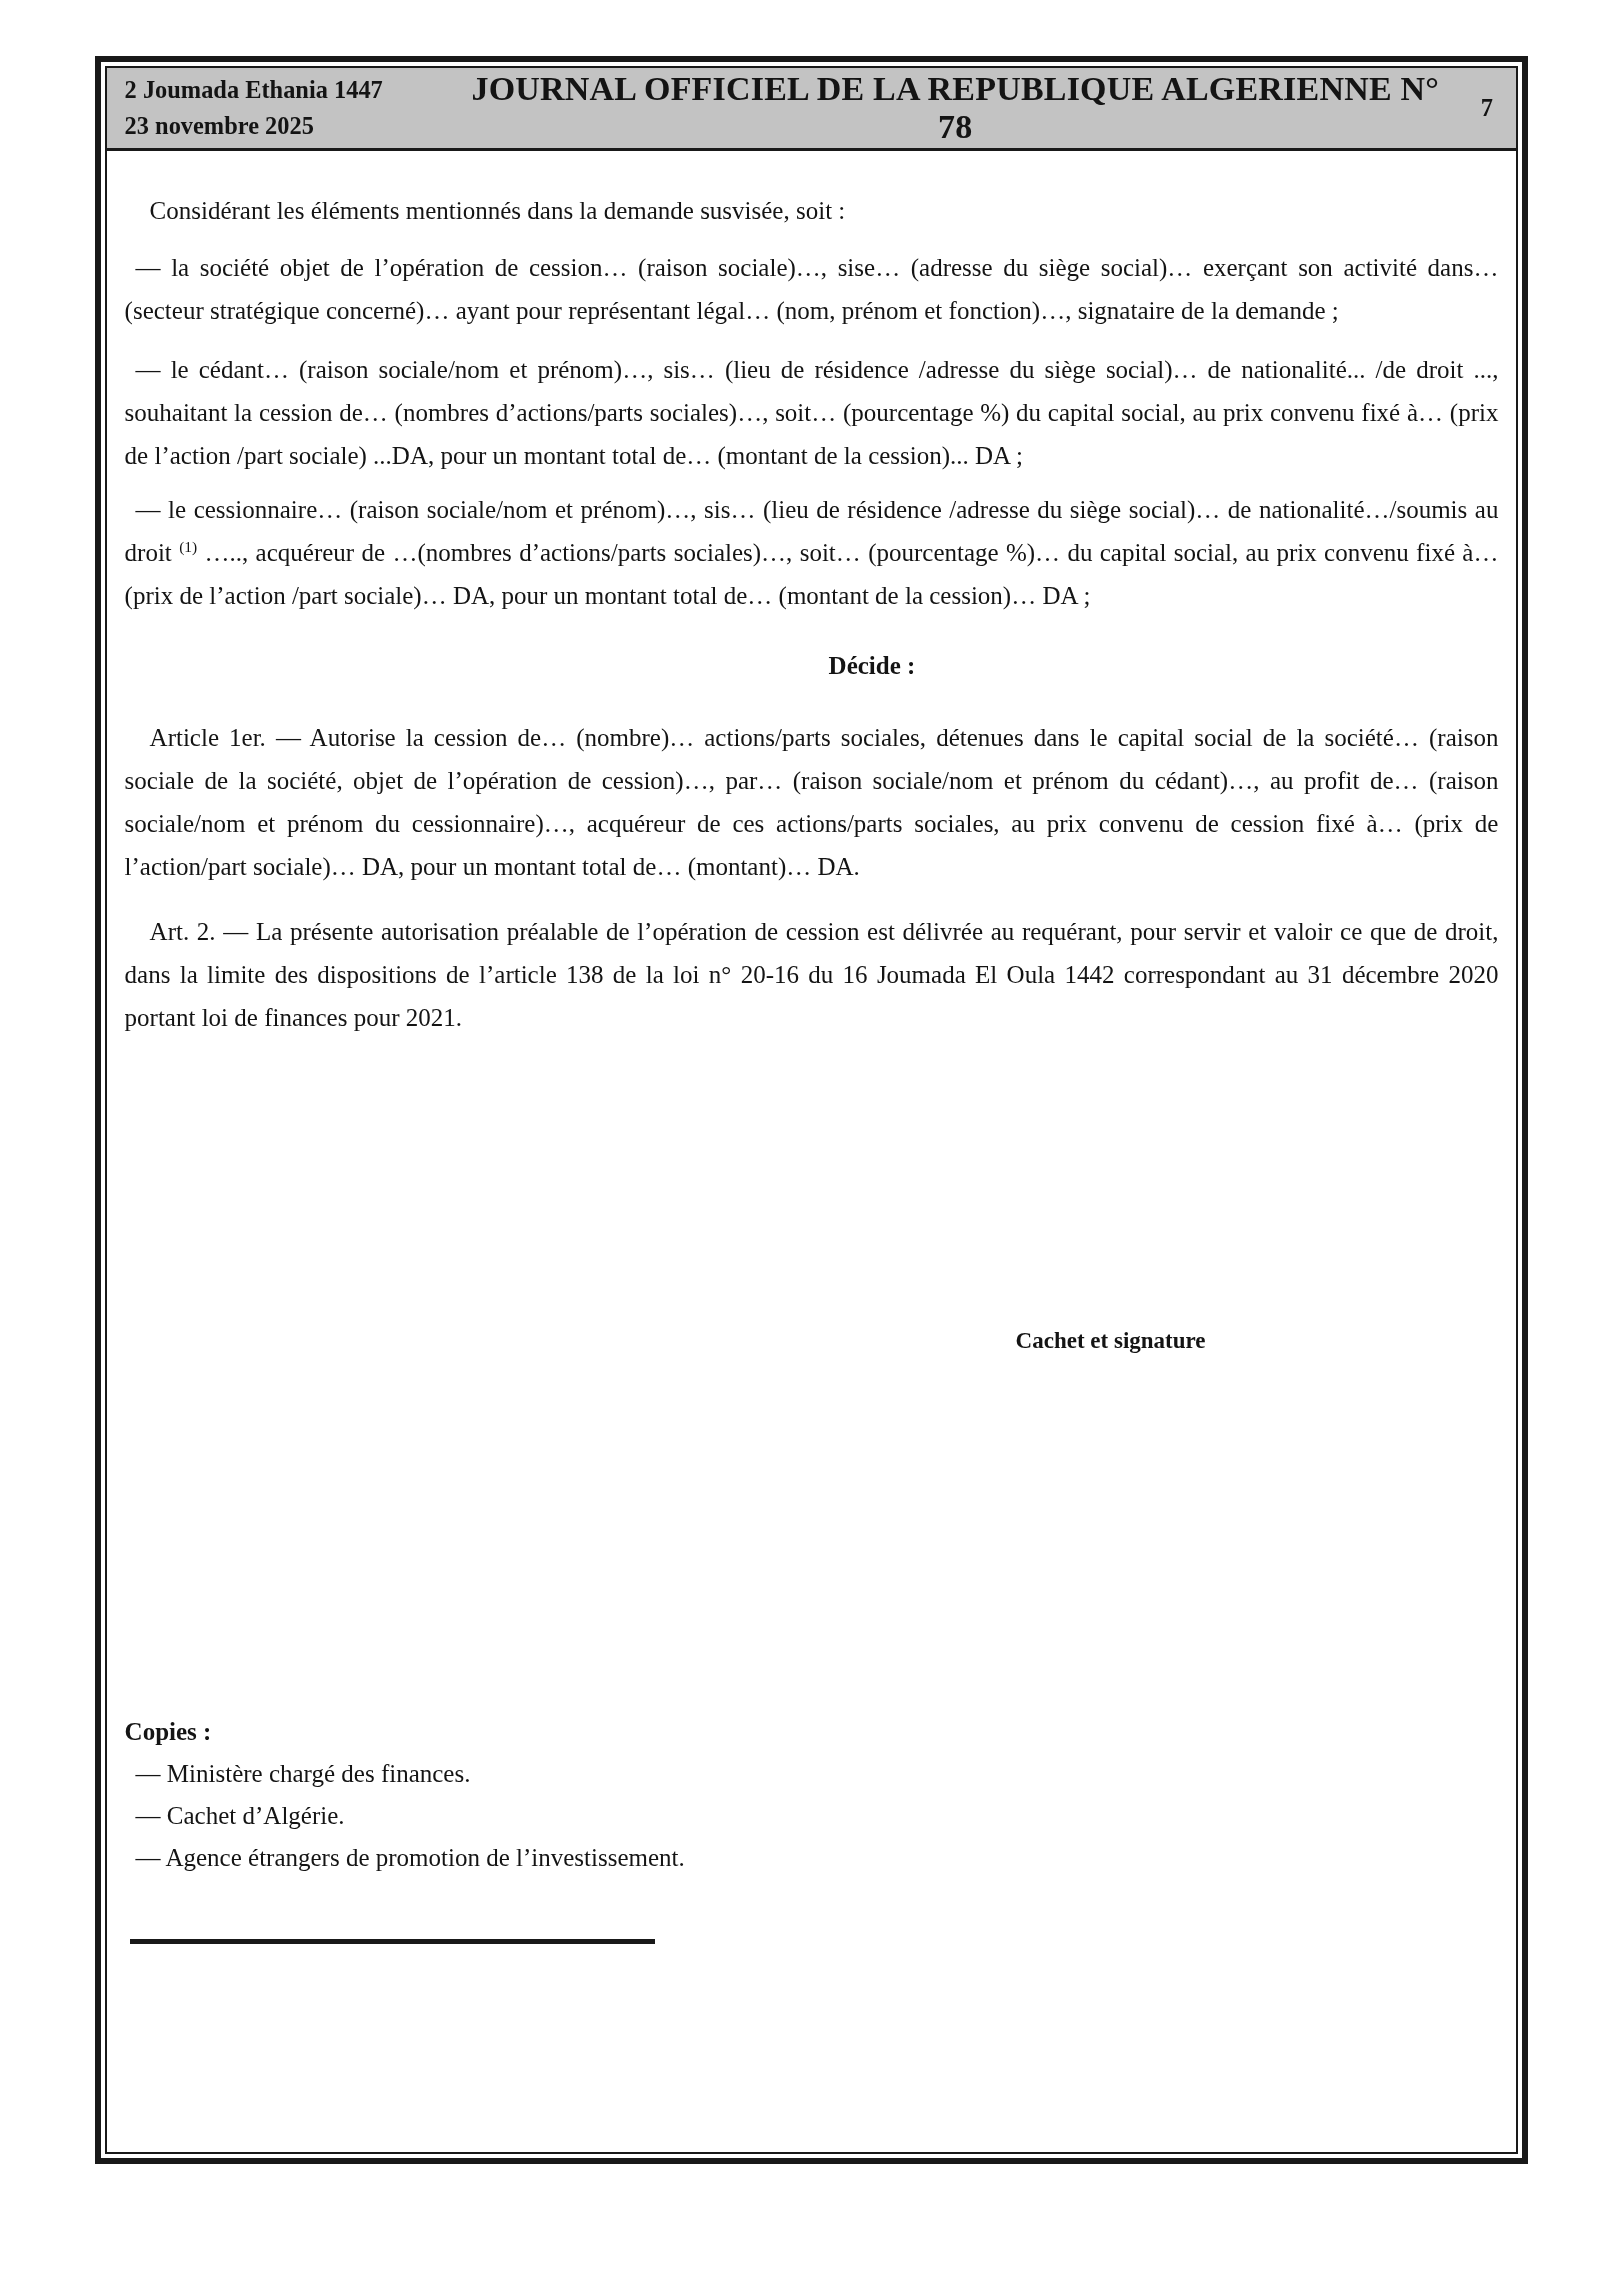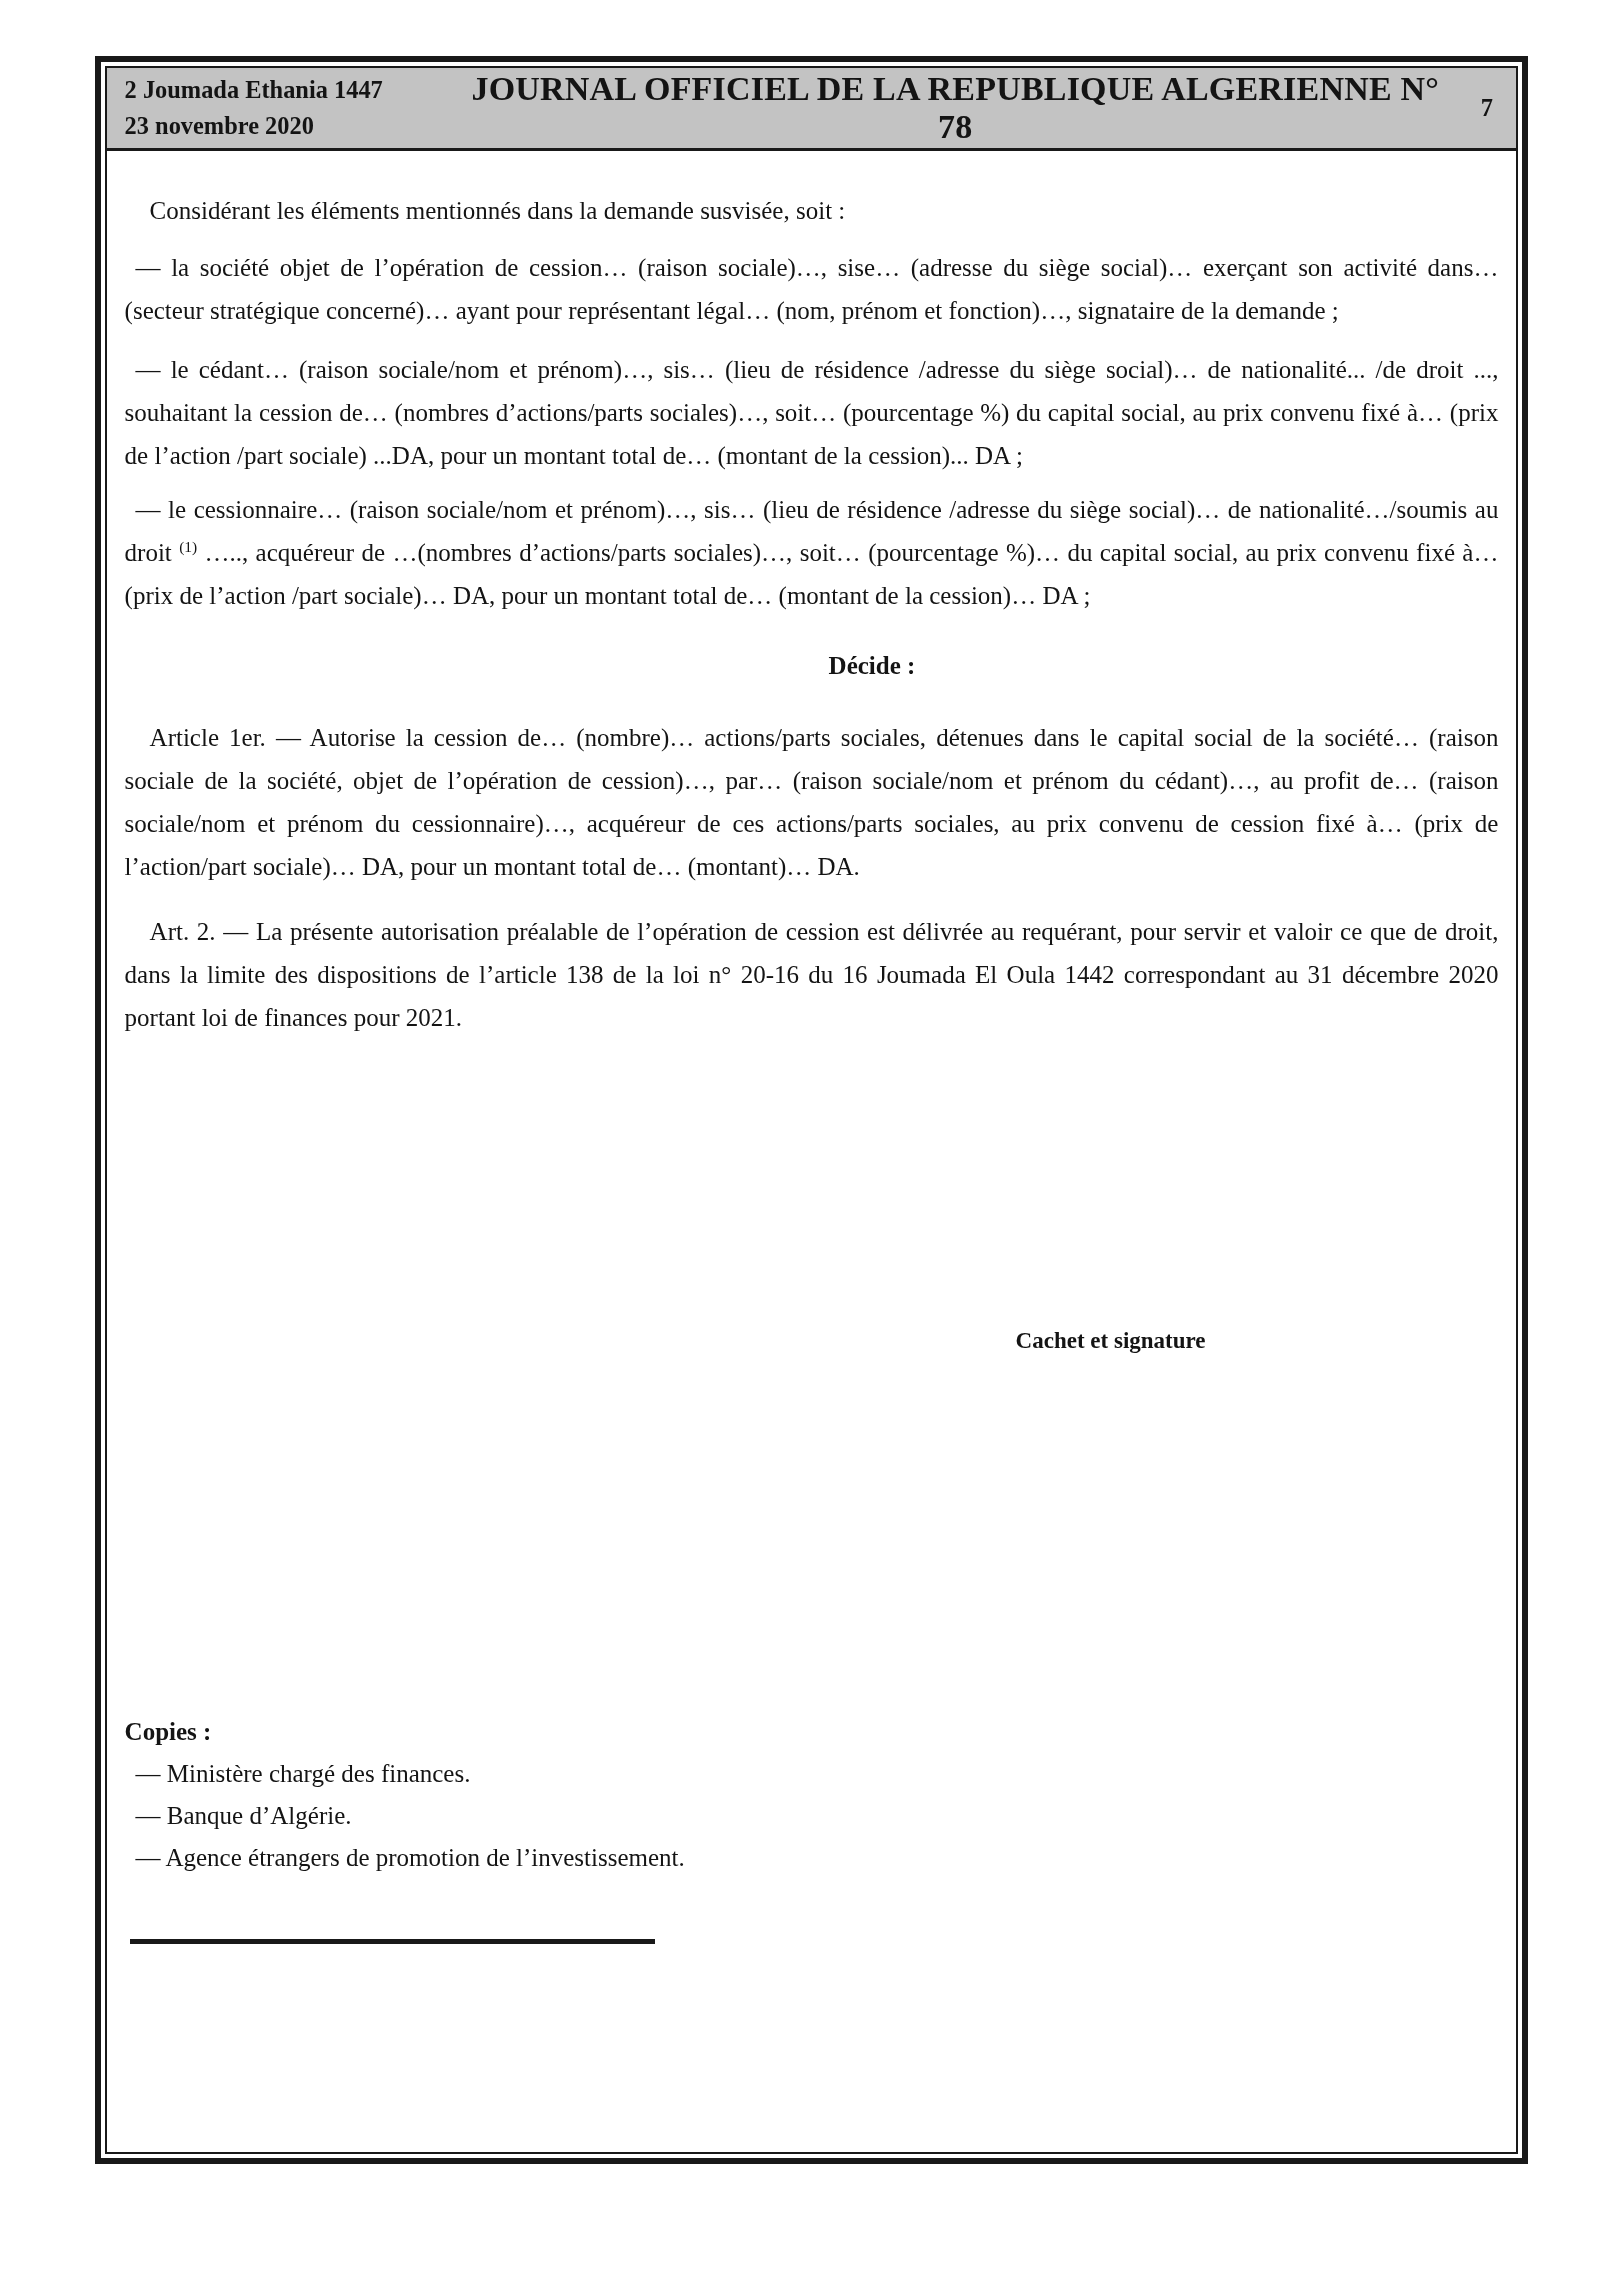--- a/index.html
+++ b/index.html
@@ -75,21 +75,21 @@
 </head>
 <body>
 
 <div class="page">
   <div class="frame">
     <div class="frame-inner">
 
       <div class="header-band">
         <div class="header-dates">
           <div>2 Joumada Ethania 1447</div>
-          <div>23 novembre 2020</div>
+          <div>23 novembre 2025</div>
         </div>
         <div class="header-title">JOURNAL OFFICIEL DE LA REPUBLIQUE ALGERIENNE N° 78</div>
         <div class="header-page">7</div>
       </div>
 
       <div class="content">
         <p class="p-first">Considérant les éléments mentionnés dans la demande susvisée, soit :</p>
 
         <p class="p-dash">— la société objet de l’opération de cession… (raison sociale)…, sise… (adresse du siège social)… exerçant son activité dans… (secteur stratégique concerné)… ayant pour représentant légal… (nom, prénom et fonction)…, signataire de la demande ;</p>
 
@@ -102,21 +102,21 @@
         <p class="article-1">Article 1er. — Autorise la cession de… (nombre)… actions/parts sociales, détenues dans le capital social de la société… (raison sociale de la société, objet de l’opération de cession)…, par… (raison sociale/nom et prénom du cédant)…, au profit de… (raison sociale/nom et prénom du cessionnaire)…, acquéreur de ces actions/parts sociales, au prix convenu de cession fixé à… (prix de l’action/part sociale)… DA, pour un montant total de… (montant)… DA.</p>
 
         <p class="article-2">Art. 2. — La présente autorisation préalable de l’opération de cession est délivrée au requérant, pour servir et valoir ce que de droit, dans la limite des dispositions de l’article 138 de la loi n° 20-16 du 16 Joumada El Oula 1442 correspondant au 31 décembre 2020 portant loi de finances pour 2021.</p>
 
         <p class="cachet">Cachet et signature</p>
 
         <p class="copies-heading">Copies :</p>
 
         <div class="copies-list">
           <p>— Ministère chargé des finances.</p>
-          <p>— Banque d’Algérie.</p>
+          <p>— Cachet d’Algérie.</p>
           <p>— Agence étrangers de promotion de l’investissement.</p>
         </div>
 
         <div class="footnote-rule"></div>
 
       </div>
 
     </div>
   </div>
 </div>

